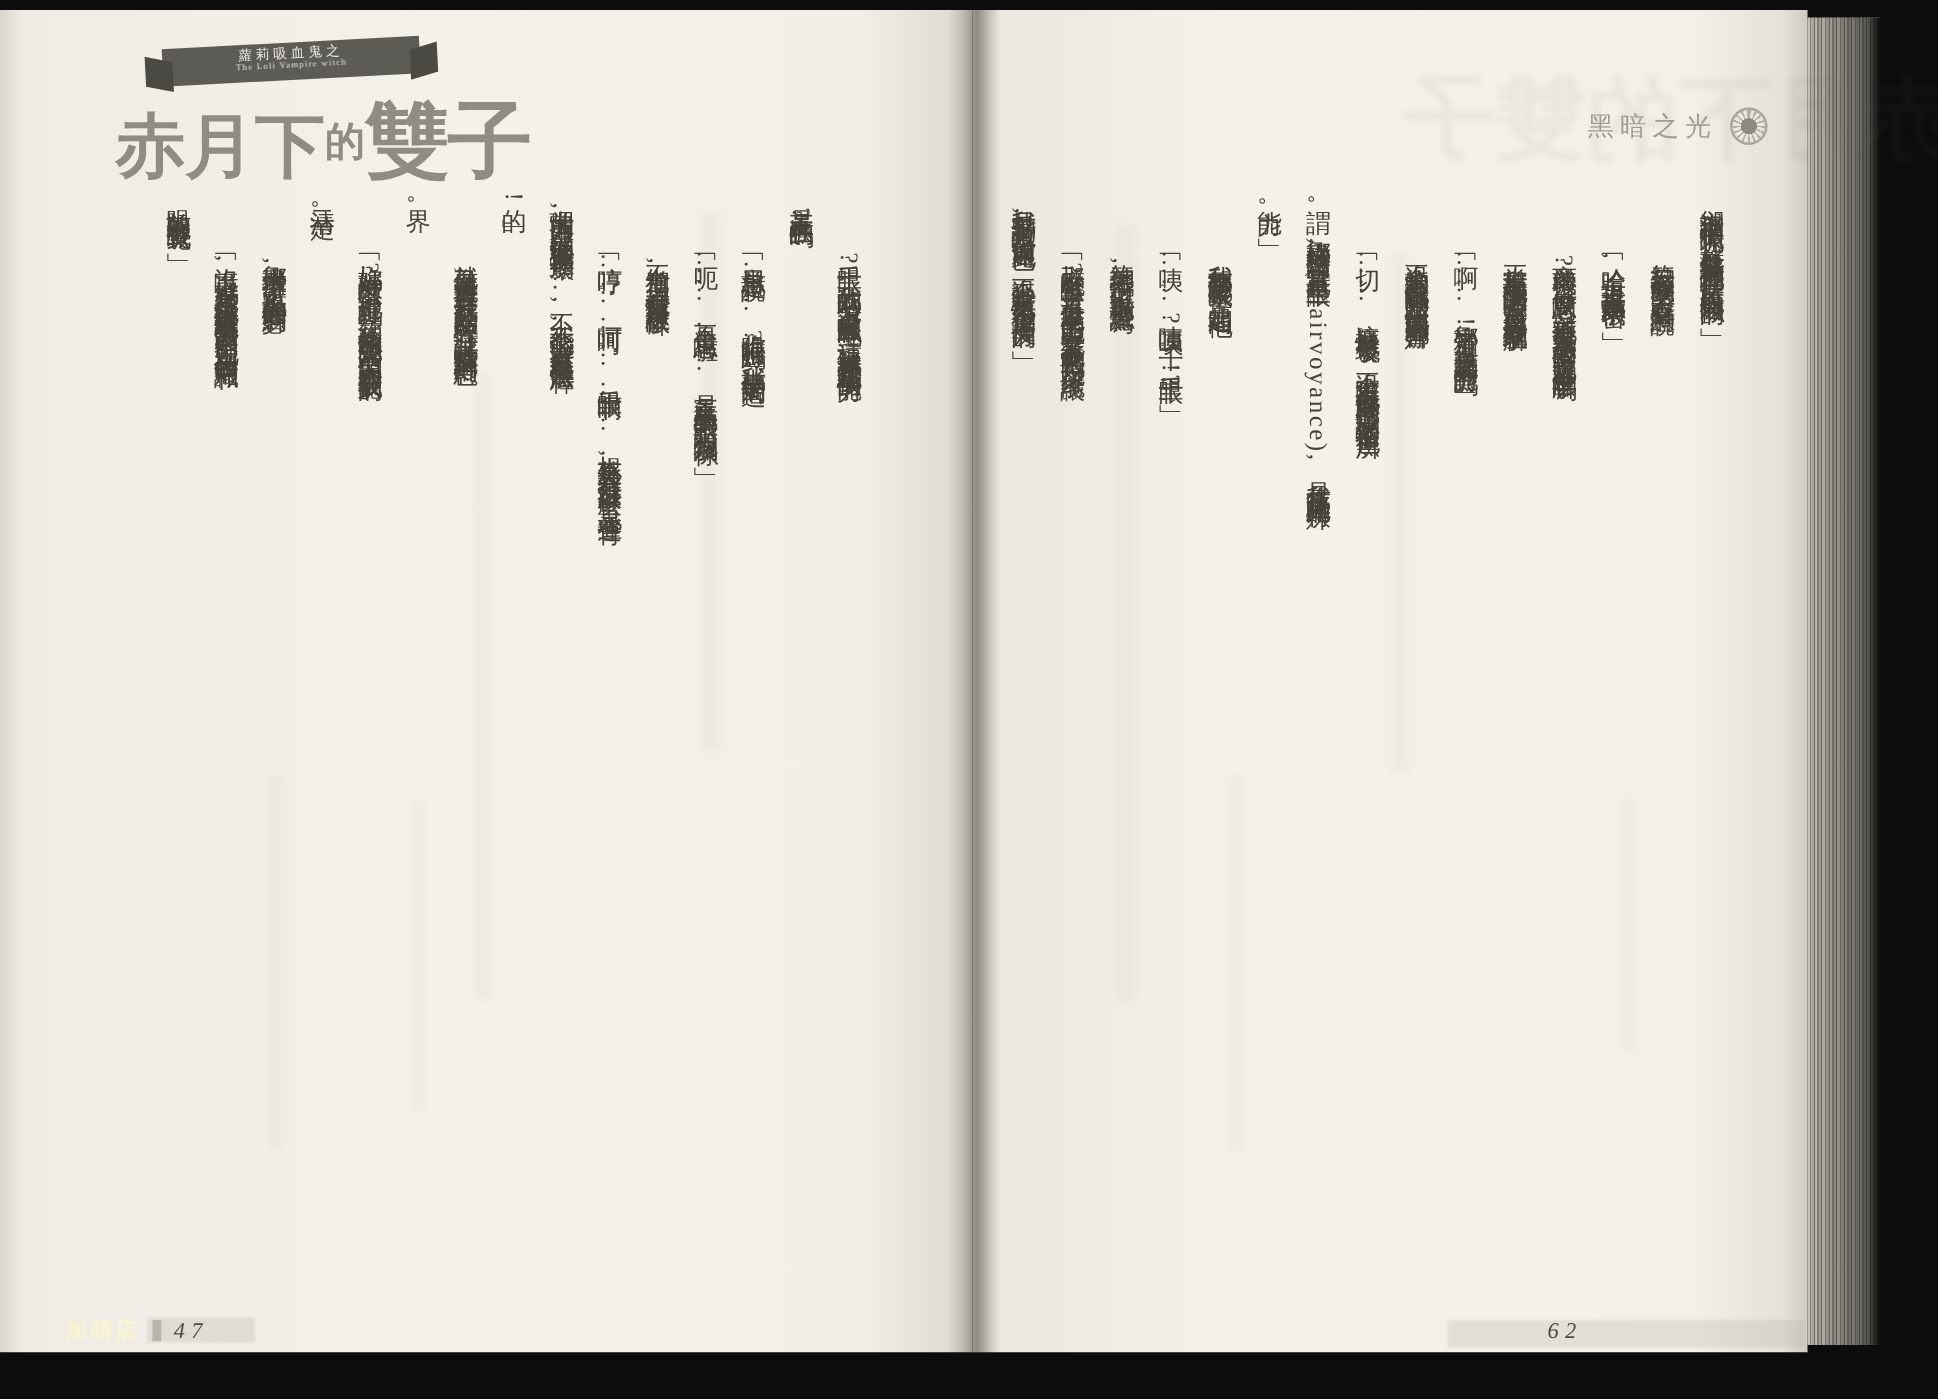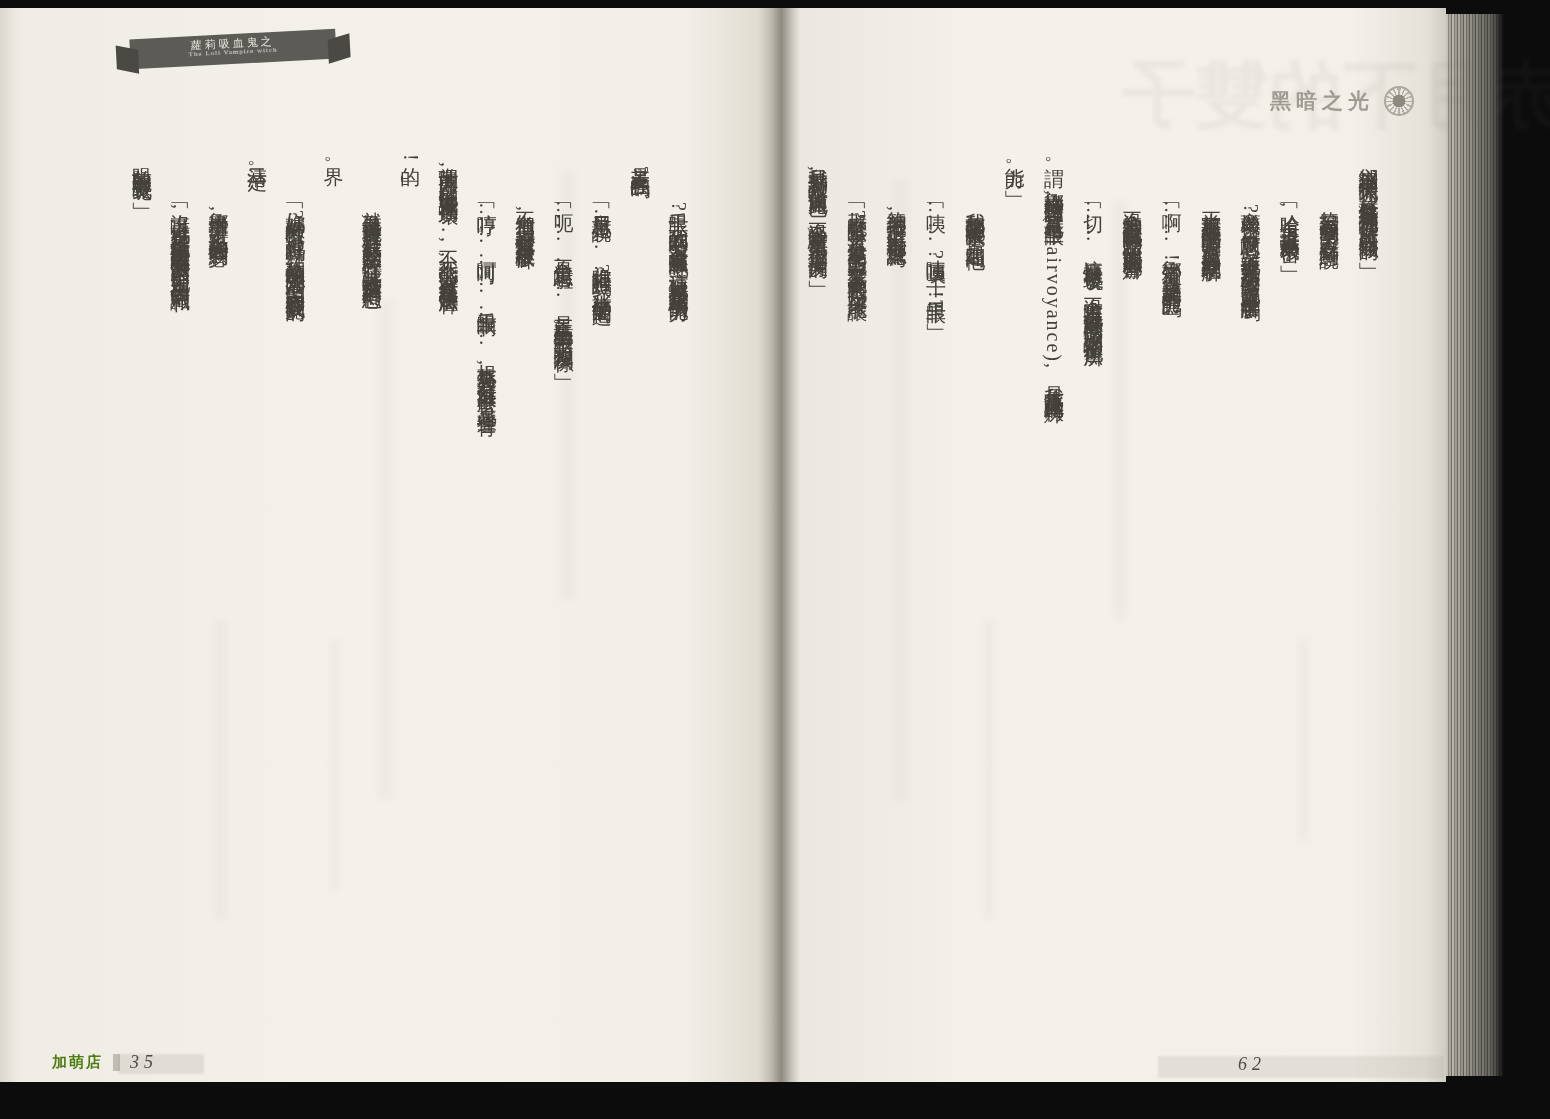--- a/index.html
+++ b/index.html
@@ -32,31 +32,31 @@
   .ribbon::before{left:-14px;transform:skewY(14deg);}
   .ribbon::after{right:-14px;transform:skewY(-14deg);}
   .ribbon .rb-cjk{display:block;font-size:11px;letter-spacing:3px;}
   .ribbon .rb-en{display:block;font-size:7px;letter-spacing:1px;filter:blur(.4px);}
   .booktitle{margin-top:4px;color:#8f8c84;font-weight:bold;white-space:nowrap;}
   .booktitle .t1{font-size:56px;}
   .booktitle .t2{font-size:32px;vertical-align:12px;}
   .booktitle .t3{font-size:68px;letter-spacing:-2px;}
   
   .chapter{position:absolute;left:1270px;top:86px;display:flex;align-items:center;gap:10px;}
-  .chapter-label{font-size:21px;letter-spacing:5px;color:#a09c93;font-weight:bold;}
+  .chapter-label{font-size:21px;letter-spacing:5px;color:#a09c93;font-weight:normal;}
   .sun-icon{width:26px;height:26px;border-radius:50%;border:2px solid #aba79d;
     background:radial-gradient(circle,#8d897f 34%,rgba(0,0,0,0) 36%),
     repeating-conic-gradient(#b4b0a6 0 8deg,rgba(0,0,0,0) 8deg 22deg);}
   
   .ghost-title{position:absolute;left:1120px;top:46px;font-size:74px;font-weight:bold;
     color:#6b675f;opacity:.07;filter:blur(2px);transform:scaleX(-1);white-space:nowrap;}
   .ghost-bar{position:absolute;background:#87837a;opacity:.05;filter:blur(3px);}
   
   .footer-left{position:absolute;left:52px;top:1052px;display:flex;align-items:center;gap:10px;}
-  .footer-shop{font-size:15px;color:#4d7c0f;letter-spacing:2px;font-weight:bold;}
+  .footer-shop{font-size:18px;color:#fef9c3;letter-spacing:2px;}
   .footer-tick{width:7px;height:17px;background:#9a968c;opacity:.55;}
   .footer-band-left{position:absolute;left:118px;top:1054px;width:86px;height:20px;background:#b8b4aa;opacity:.3;filter:blur(1px);}
   .footer-num{font-size:18px;color:#4d4a44;font-style:italic;letter-spacing:5px;position:relative;}
   .footer-band-right{position:absolute;left:1158px;top:1056px;width:286px;height:22px;background:#b8b4aa;opacity:.28;filter:blur(1px);}
   .footer-right{position:absolute;left:1238px;top:1054px;}
   
   .band-top{position:absolute;left:0;top:0;width:100%;height:8px;background:#0c0c0c;}
   .band-bottom{position:absolute;left:0;top:1082px;width:100%;height:37px;background:#0c0c0c;}
 </style>
 </head>
@@ -76,20 +76,23 @@
   <div class="ghost-bar" style="left:330px;top:640px;width:10px;height:250px;"></div>
   <div class="ghost-bar" style="left:893px;top:180px;width:16px;height:620px;"></div>
   <div class="ghost-bar" style="left:1113px;top:200px;width:14px;height:420px;"></div>
   <div class="ghost-bar" style="left:983px;top:620px;width:12px;height:300px;"></div>
   <div class="ghost-bar" style="left:1298px;top:640px;width:10px;height:200px;"></div>
 
   <div class="logo">
     <div class="ribbon">
       <span class="rb-cjk">蘿莉吸血鬼之</span>
       <span class="rb-en">The Loli Vampire witch</span>
+    </div>
+    <div class="booktitle">
+      <span class="t1">赤月下</span><span class="t2">的</span><span class="t3">雙子</span>
     </div>
   </div>
 
   <div class="chapter">
     <span class="chapter-label">黑暗之光</span>
     <span class="sun-icon"></span>
   </div>
 
   <div class="textblock tb-left">
       <div class="col" style="padding-top: 44px;">千里眼?我的媽啊,該不會還有順風耳吧?這種一聽就感覺像是在騙小孩的能力,</div>
@@ -123,21 +126,21 @@
       <div class="col" style="padding-top: 44px;">「咦……咦咦咦?千、千里眼!?」</div>
       <div class="col" style="padding-top: 44px;">約瑟擺擺手,似乎一點也不這麼認爲:</div>
       <div class="col" style="padding-top: 44px;">「那麼吃驚幹嘛?這不是什麼了不起的能力,畢竟又不能拿它來戰鬥,頂多只能讓</div>
       <div class="col" style="padding-top: 0px;">我早點看到敵人,提前逃跑而已。不過平時拿來蒐集情報,倒是挺方便的。」</div>
     </div>
 
   <div class="footer-band-left"></div>
   <div class="footer-left">
     <span class="footer-shop">加萌店</span>
     <span class="footer-tick"></span>
-    <span class="footer-num">35</span>
+    <span class="footer-num">47</span>
   </div>
   <div class="footer-band-right"></div>
   <div class="footer-right">
     <span class="footer-num">62</span>
   </div>
 
   <div class="band-top"></div>
   <div class="band-bottom"></div>
 
 </div>

